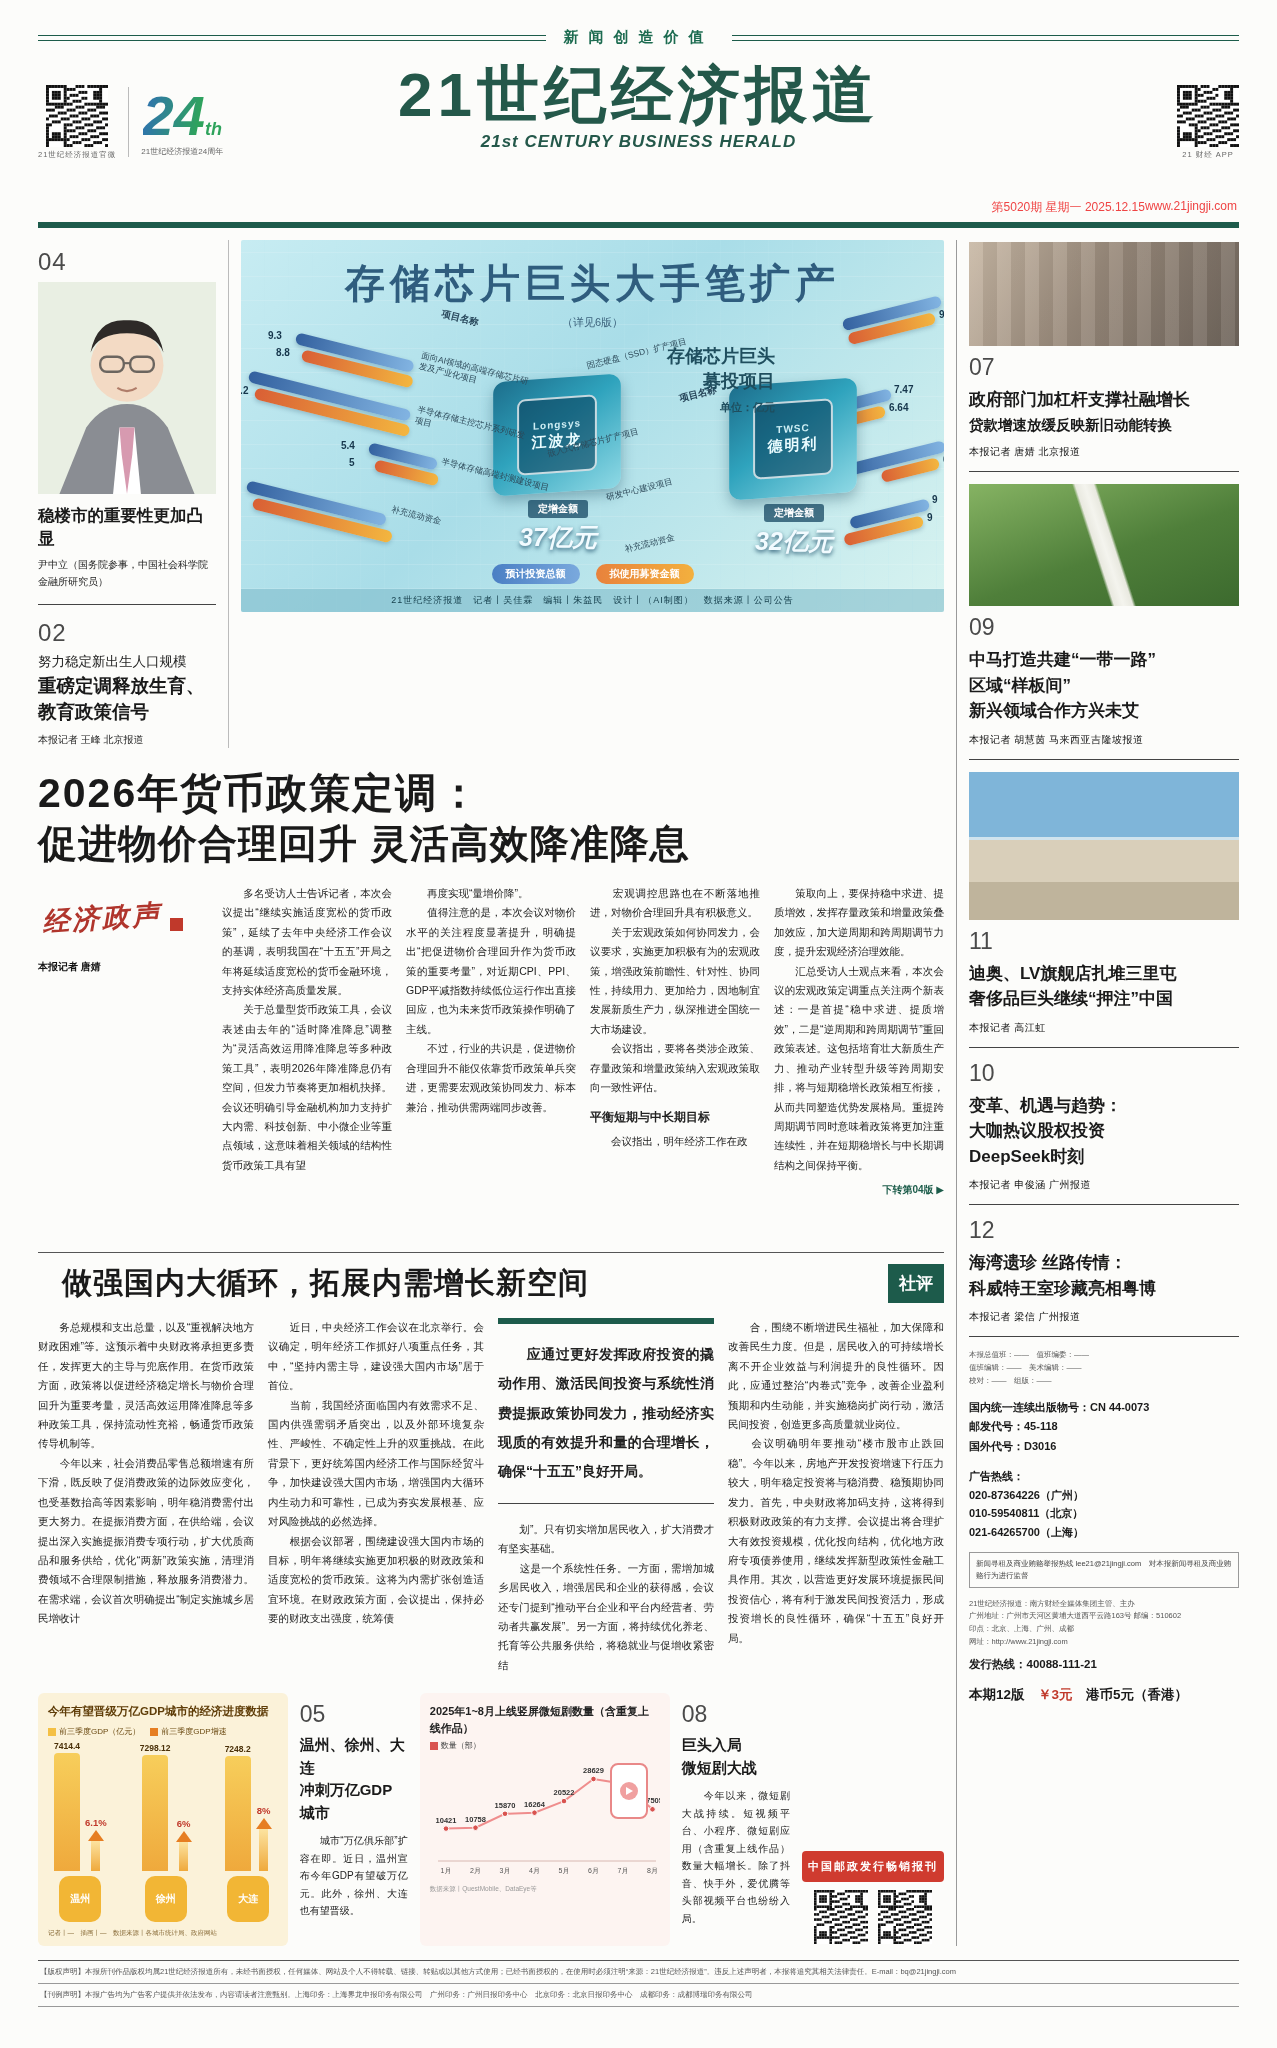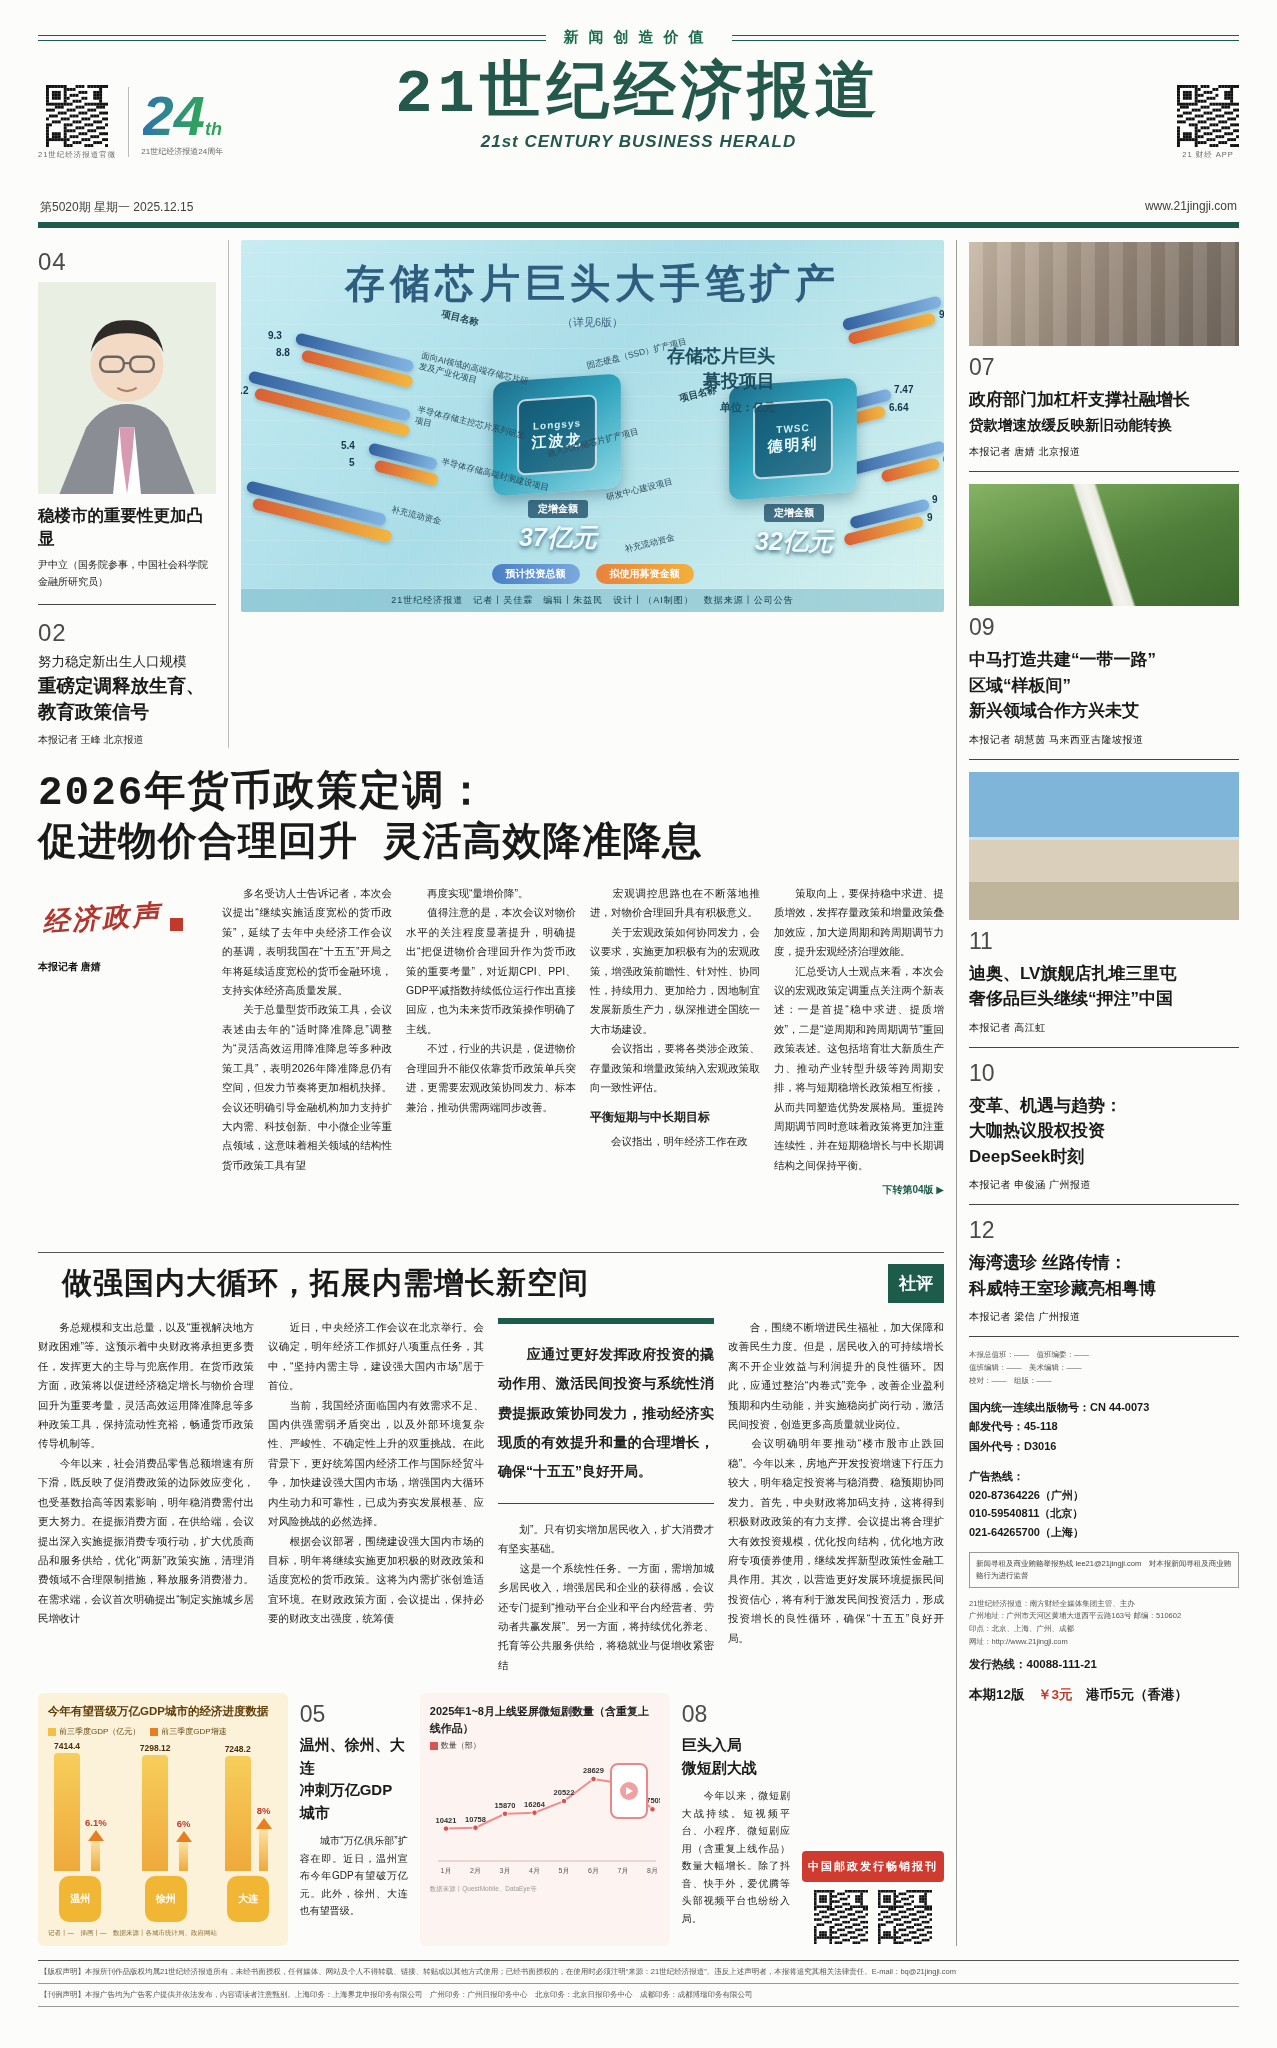--- a/index.html
+++ b/index.html
@@ -1,19 +1,19 @@
 <!DOCTYPE html>
 <html><head>
 <meta charset="utf-8">
 <style>
   html,body{margin:0;padding:0;background:#8a8a8a;}
   .page{width:1277px;height:2048px;margin:0 auto;background:#fcfcfa;position:relative;
         box-sizing:border-box;padding:0 38px;overflow:hidden;
         font-family:"Liberation Sans","DejaVu Sans",sans-serif;color:#1a1a1a;}
-  .serif{font-family:Liberation Mono, monospace;}
+  .serif{font-family:Liberation Sans, sans-serif;}
 
   
   .topbar{display:flex;align-items:center;gap:18px;padding-top:28px;}
   .dline{flex:1;height:4px;border-top:1px solid #1c5c4a;border-bottom:1px solid #1c5c4a;}
   .slogan{color:#1c6b50;font-weight:bold;font-size:15px;letter-spacing:10px;}
 
   
   .masthead{position:relative;height:138px;display:flex;align-items:center;justify-content:space-between;margin-top:6px;}
   .mh-left{display:flex;align-items:center;gap:12px;}
   .qrblock{display:flex;flex-direction:column;align-items:center;gap:3px;}
@@ -22,21 +22,21 @@
   .logo24{display:flex;flex-direction:column;align-items:center;}
   .logo24 .num{font-size:56px;font-weight:900;font-style:italic;line-height:1;
     background:linear-gradient(100deg,#2f6fb5,#2fa35c 70%);-webkit-background-clip:text;background-clip:text;color:transparent;}
   .logo24 .num small{font-size:18px;}
   .logo24 .cap{font-size:8px;color:#666;margin-top:2px;}
   .mh-center{position:absolute;left:50%;top:6px;transform:translateX(-50%);text-align:center;width:640px;}
   .mh-title{font-weight:900;font-size:62px;letter-spacing:5px;color:#24584a;line-height:1.15;}
   .mh-sub{font-size:17px;font-weight:bold;font-style:italic;color:#24584a;letter-spacing:1px;margin-top:2px;}
 
   
-  .dateline{display:flex;justify-content:space-between;font-size:12px;color:#404040;padding:8px 2px 6px;}
+  .dateline{display:flex;justify-content:flex-end;font-size:12px;color:#ef4444;padding:8px 2px 6px;}
   .thickrule{height:6px;background:#1d5b4b;margin-bottom:12px;}
 
   
   .main{display:flex;gap:12px;}
   .main-left{width:906px;}
   .divider{width:1px;background:#9a9a9a;}
   .rightcol{flex:1;min-width:0;}
 
   .rowA{display:flex;gap:12px;align-items:flex-start;}
   .leftcol{width:178px;border-right:1px solid #bbb;padding-right:12px;}

